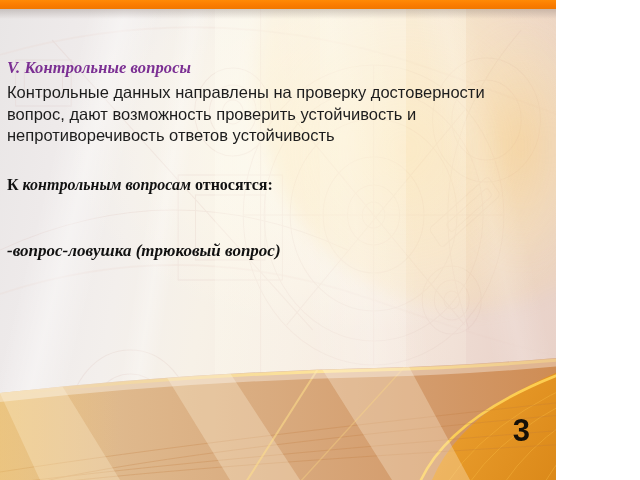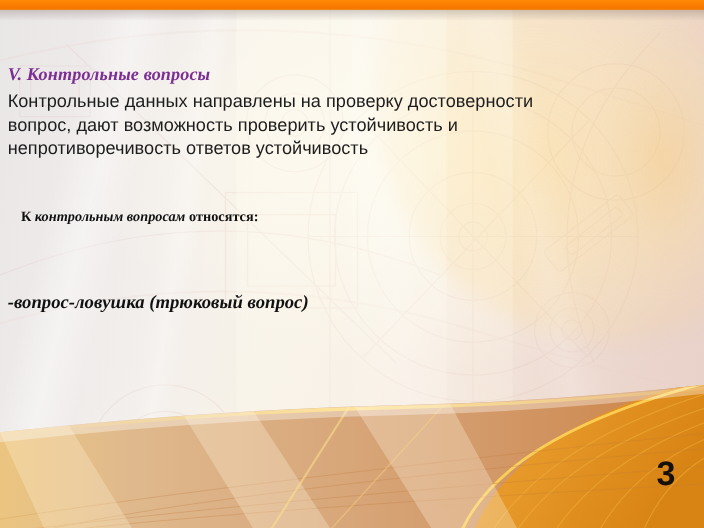--- a/index.html
+++ b/index.html
@@ -7,21 +7,21 @@
     margin: 0;
     padding: 0;
     background: #ffffff;
   }
   body {
     font-family: "Liberation Sans", sans-serif;
   }
 
   .slide {
     position: relative;
-    width: 640px;
+    width: 556px;
     height: 480px;
     overflow: hidden;
     background: #22c55e;
   }
 
   
   .bg-base {
     position: absolute;
     inset: 0;
     background:
@@ -143,24 +143,24 @@
     margin: 0;
     max-width: 630px;
   }
 
   .spacer-lg { height: 27px; }
   .spacer-md { height: 24px; }
   .spacer-sm { height: 20px; }
 
   .lead {
     font-family: "Liberation Serif", serif;
-    font-size: 13px;
+    font-size: 16px;
     line-height: 22px;
     color: #111111;
-    margin: 12px;
+    margin: 0;
     font-weight: bold;
   }
   .lead .ital { font-style: italic; }
 
   .bullet {
     font-family: "Liberation Serif", serif;
     font-weight: bold;
     font-style: italic;
     font-size: 17px;
     line-height: 22px;

